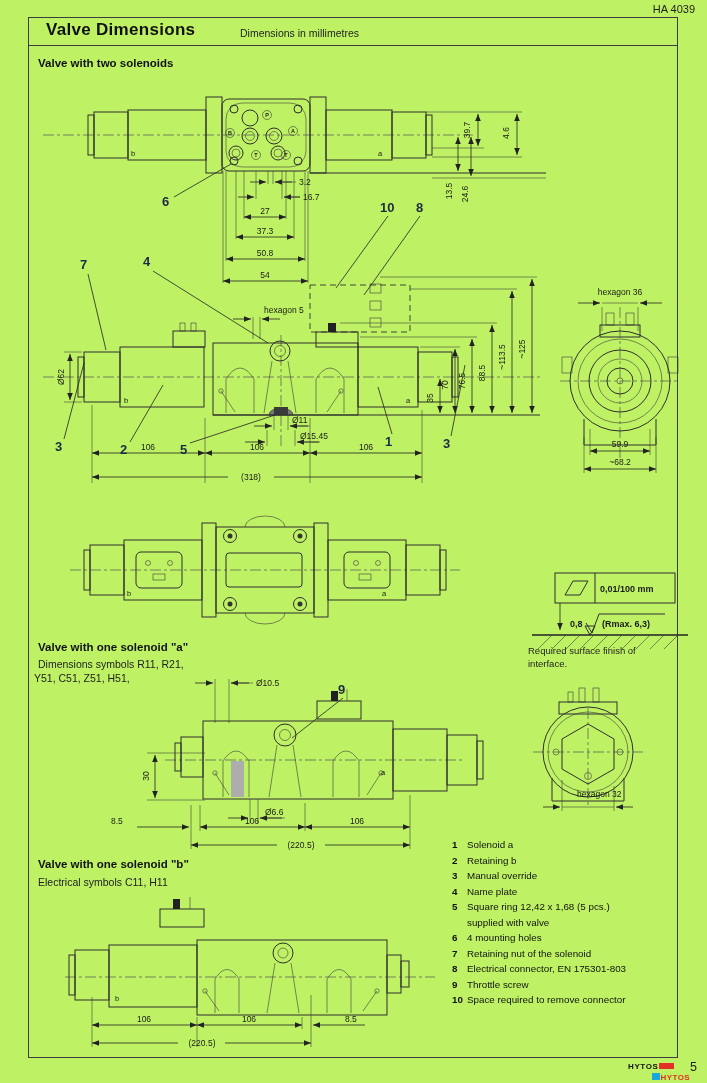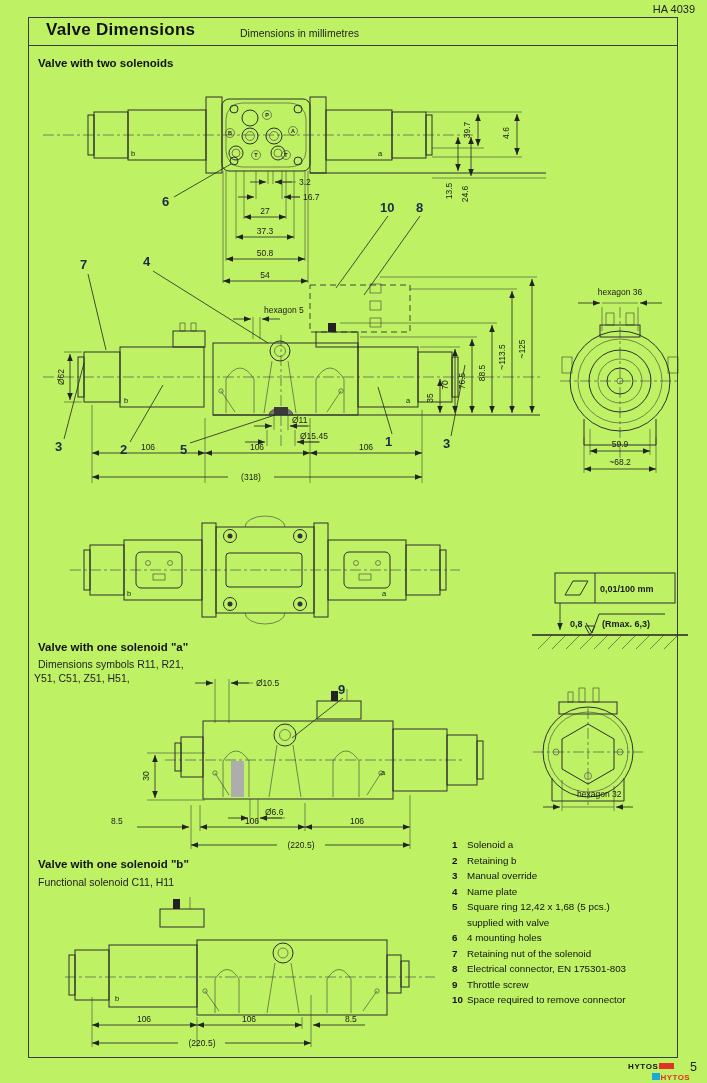--- a/index.html
+++ b/index.html
@@ -361,20 +361,24 @@
         <line x1="60" y1="104" x2="74" y2="90"></line>
       <line x1="74" y1="104" x2="88" y2="90"></line>
         <line x1="88" y1="104" x2="102" y2="90"></line>
       <line x1="102" y1="104" x2="116" y2="90"></line>
         <line x1="116" y1="104" x2="130" y2="90"></line>
       <line x1="130" y1="104" x2="144" y2="90"></line>
         <line x1="144" y1="104" x2="158" y2="90"></line>
     </g>
   </svg>
 
+  <div class="abs caption" style="left:528px;top:644px;width:160px;">
+    <div>Required surface finish of</div>
+    <div>interface.</div>
+  </div>
 
   <div class="abs sec-h" style="left:38px;top:641px;">Valve with one solenoid "a"</div>
   <div class="abs sec-sub" style="left:38px;top:658px;">Dimensions symbols R11, R21,</div>
   <div class="abs sec-sub" style="left:34px;top:672px;">Y51, C51, Z51, H51,</div>
 
   <svg style="left:95px;top:665px;" width="375" height="195" viewBox="0 0 375 195">
     <line class="cl" x1="70" y1="95" x2="370" y2="95"></line>
 
     <line class="ext" x1="120" y1="14" x2="120" y2="58"></line>
       <line class="ext" x1="134" y1="14" x2="134" y2="58"></line>
@@ -495,21 +499,21 @@
         <span class="lg-n">9</span>
         <span>Throttle screw</span>
       </div>
     <div class="lg-row">
         <span class="lg-n">10</span>
         <span>Space required to remove connector</span>
       </div>
   </div>
 
   <div class="abs sec-h" style="left:38px;top:858px;">Valve with one solenoid "b"</div>
-  <div class="abs sec-sub" style="left:38px;top:876px;">Functional solenoid C11, H11</div>
+  <div class="abs sec-sub" style="left:38px;top:876px;">Electrical symbols C11, H11</div>
 
   <svg style="left:55px;top:895px;" width="405" height="160" viewBox="0 0 405 160">
     <line class="cl" x1="10" y1="82" x2="380" y2="82"></line>
     <rect class="ln" x="105" y="14" width="44" height="18" fill="#fff"></rect>
     <rect x="118" y="4" width="7" height="10" fill="#222"></rect>
     <line class="lt" x1="135" y1="2" x2="135" y2="14"></line>
     <rect class="ln" x="14" y="60" width="6" height="40"></rect>
     <rect class="ln" x="20" y="55" width="34" height="50" fill="url(#kn)"></rect>
     <rect class="ln" x="54" y="50" width="88" height="62" fill="#fff"></rect>
     <text class="lb" x="60" y="106">b</text>

